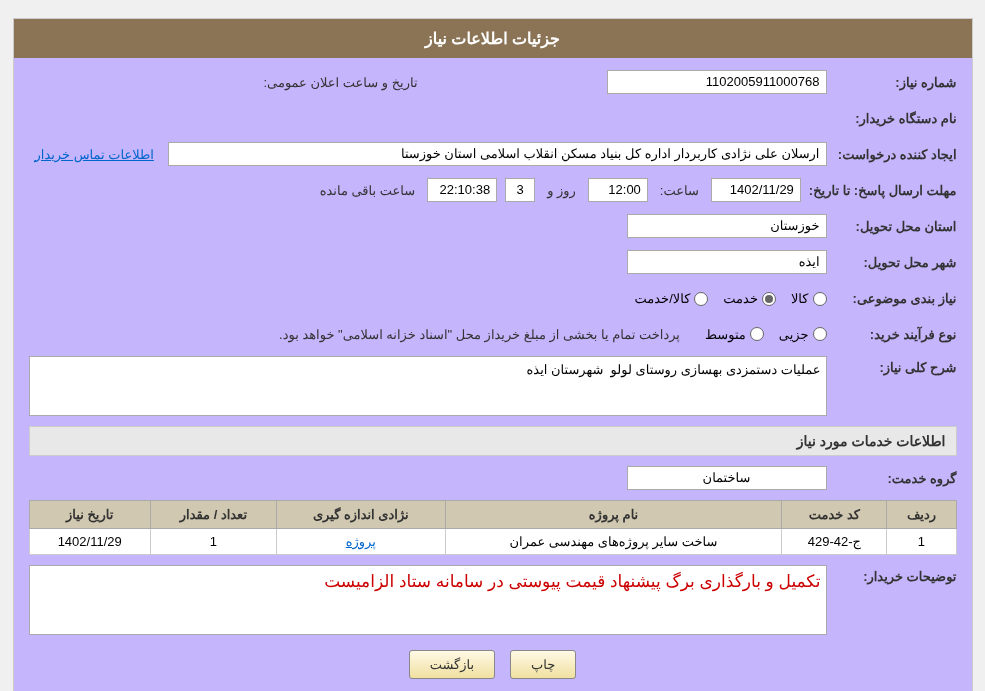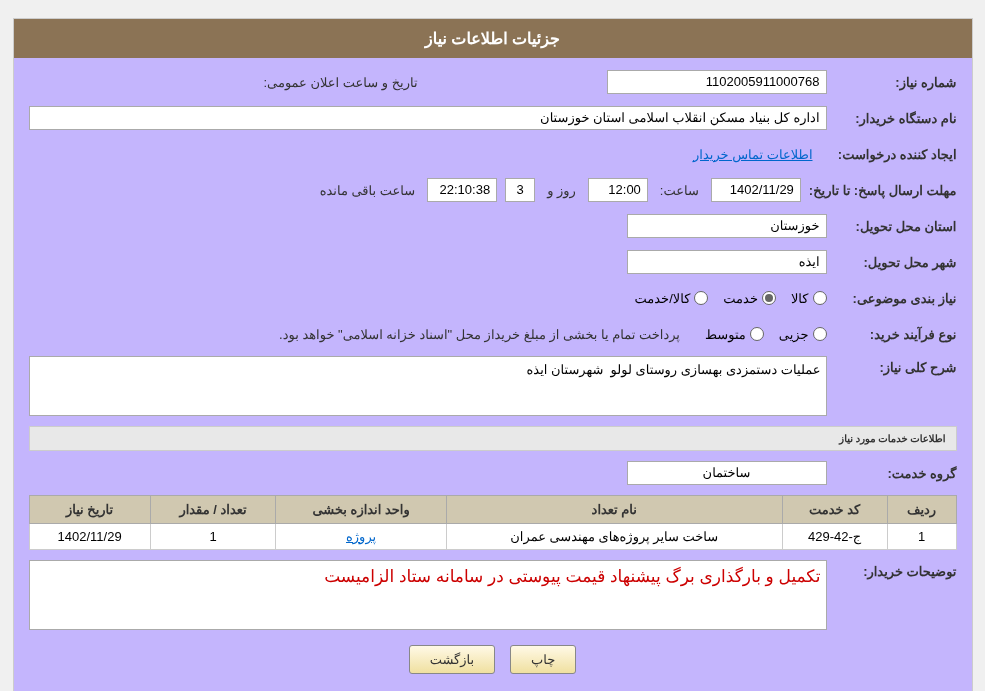--- a/index.html
+++ b/index.html
@@ -77,21 +77,21 @@
     }
     
     .radio-group {
       display: flex;
       align-items: center;
       gap: 15px;
       flex: 1;
     }
     .radio-item {
       display: flex;
-      align-items: flex-start;
+      align-items: flex-end;
       gap: 4px;
     }
     .radio-circle {
       width: 14px;
       height: 14px;
       border-radius: 50%;
       border: 1px solid #666;
       display: inline-block;
       background: #fff;
       position: relative;
@@ -128,21 +128,21 @@
       resize: none;
       font-family: Tahoma, Arial, sans-serif;
       font-size: 13px;
     }
     
     .section-header {
       background: #e8e8e8;
       border: 1px solid #ccc;
       padding: 6px 10px;
       font-weight: bold;
-      font-size: 10px;
+      font-size: 14px;
       margin: 10px 0 8px 0;
       color: #333;
     }
     
     .data-table {
       width: 100%;
       border-collapse: collapse;
       margin-bottom: 10px;
     }
     .data-table th {
@@ -219,25 +219,25 @@
 
     <div class="row">
       <span class="label">شماره نیاز:</span>
       <div class="value-box" style="max-width:220px;">1102005911000768</div>
       <span style="flex:0.3;"></span>
       <span class="announce-label">تاریخ و ساعت اعلان عمومی:</span>
     </div>
 
     <div class="row">
       <span class="label">نام دستگاه خریدار:</span>
-      <div class="value-box">اداره کل بنیاد مسکن انقلاب اسلامی استان خوزستان</div>
     </div>
 
     <div class="row">
       <span class="label">ایجاد کننده درخواست:</span>
+      <div class="value-box" style="flex:1;">ارسلان علی نژادی کاربردار اداره کل بنیاد مسکن انقلاب اسلامی استان خوزستا</div>
       <span style="width:8px;"></span>
       <span class="link-blue" style="cursor:pointer; white-space:nowrap; padding: 0 6px;">اطلاعات تماس خریدار</span>
     </div>
 
     <div class="row">
       <span class="label">مهلت ارسال پاسخ: تا تاریخ:</span>
       <div class="deadline-row">
         <div class="deadline-box" style="min-width:90px;">1402/11/29</div>
         <span class="small-label">ساعت:</span>
         <div class="deadline-box" style="min-width:60px;">12:00</div>
@@ -301,22 +301,22 @@
     <div class="row">
       <span class="label">گروه خدمت:</span>
       <div class="value-box" style="max-width:200px;text-align:center;">ساختمان</div>
     </div>
 
     <table class="data-table">
       <thead>
         <tr>
           <th>ردیف</th>
           <th>کد خدمت</th>
-          <th>نام تعداد</th>
-          <th>واحد اندازه بخشی</th>
+          <th>نام پروژه</th>
+          <th>نژادی اندازه گیری</th>
           <th>تعداد / مقدار</th>
           <th>تاریخ نیاز</th>
         </tr>
       </thead>
       <tbody>
         <tr>
           <td>1</td>
           <td>ج-42-429</td>
           <td>ساخت سایر پروژه‌های مهندسی عمران</td>
           <td class="link-blue">پروژه</td>

